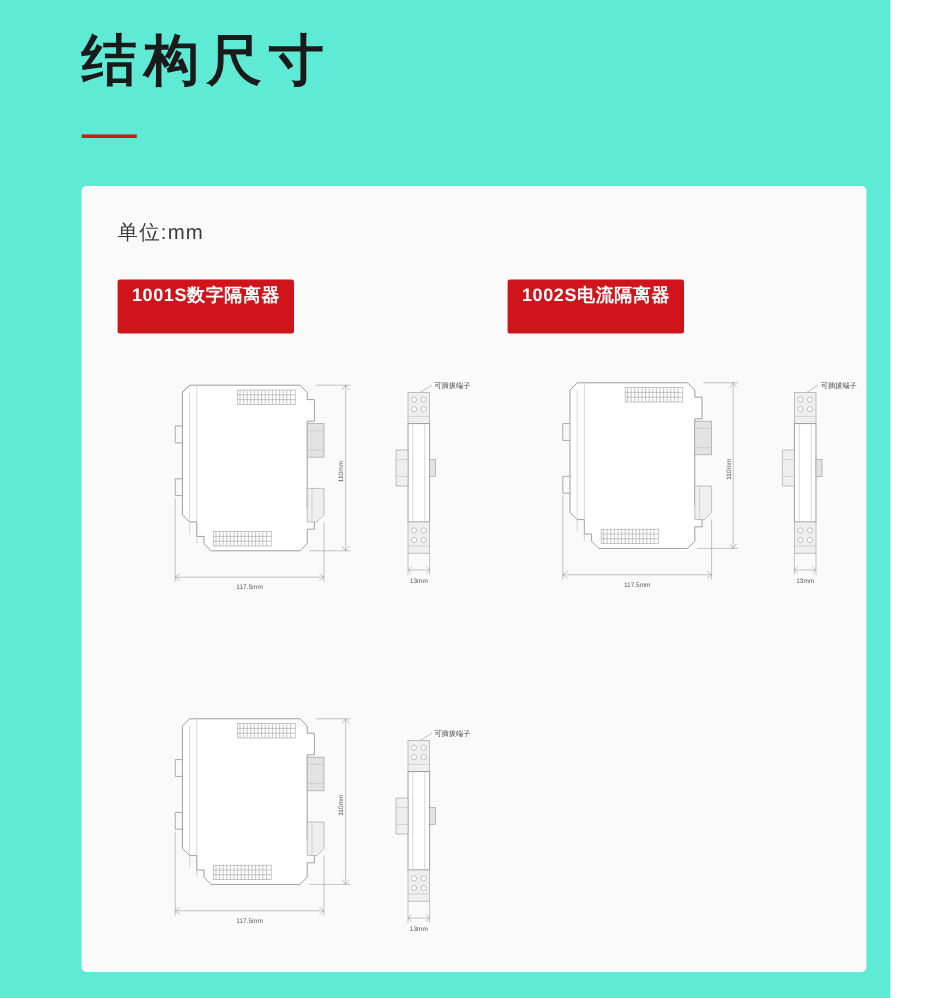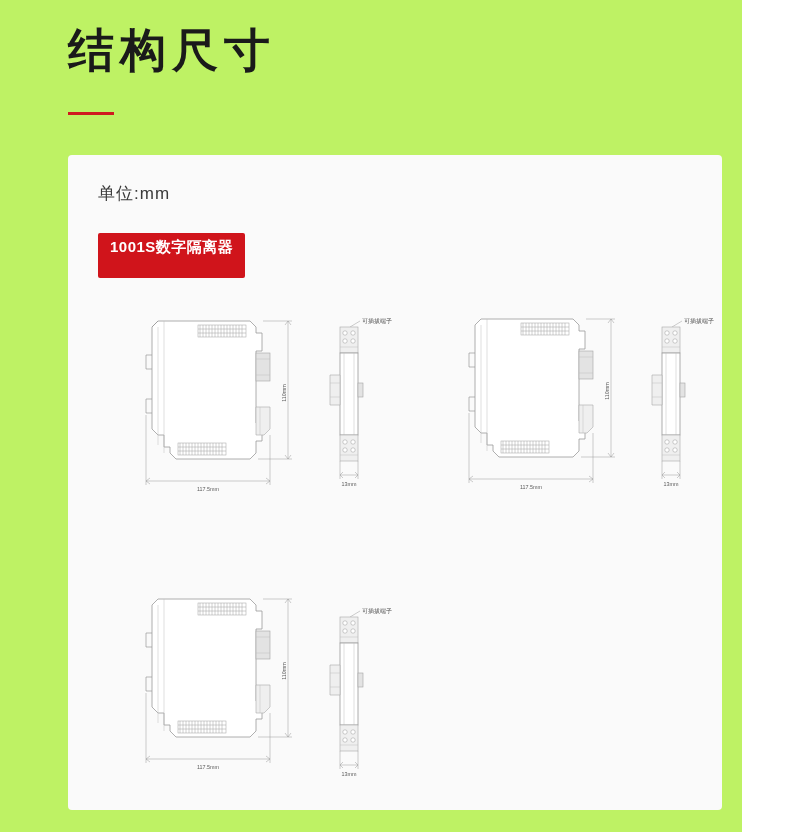--- a/index.html
+++ b/index.html
@@ -13,21 +13,21 @@
     font-family: "Liberation Sans", sans-serif;
     color: #333;
     position: relative;
     overflow: hidden;
   }
 
   .page {
     position: relative;
     width: 742px;
     height: 832px;
-    background: #bef264;
+    background: #5eead4;
   }
 
   
   .header {
     position: absolute;
     left: 0;
     top: 0;
     width: 790px;
     height: 120px;
   }
@@ -133,20 +133,21 @@
   <div class="header">
     <div class="header-title">结构尺寸</div>
     <div class="header-rule"></div>
   </div>
 
   <div class="card">
 
     <div class="unit-label">单位:mm</div>
 
     <div class="tag tag-1001">1001S数字隔离器</div>
+    <div class="tag tag-1002">1002S电流隔离器</div>
 
     <div class="drawing d-1001-front">
       <svg width="240" height="210" viewBox="0 0 240 210">
 
         <path class="fill-body" d="M72 32 L78 26 L170 26 L176 32 L176 38 L182 38 L182 56
           L176 56 L176 128 L182 128 L182 146 L176 146 L176 158 L170 164 L96 164
           L90 158 L90 152 L84 152 L84 140 L78 140 L72 134 Z"></path>
 
         <path class="ln" d="M72 32 L78 26"></path>
 

